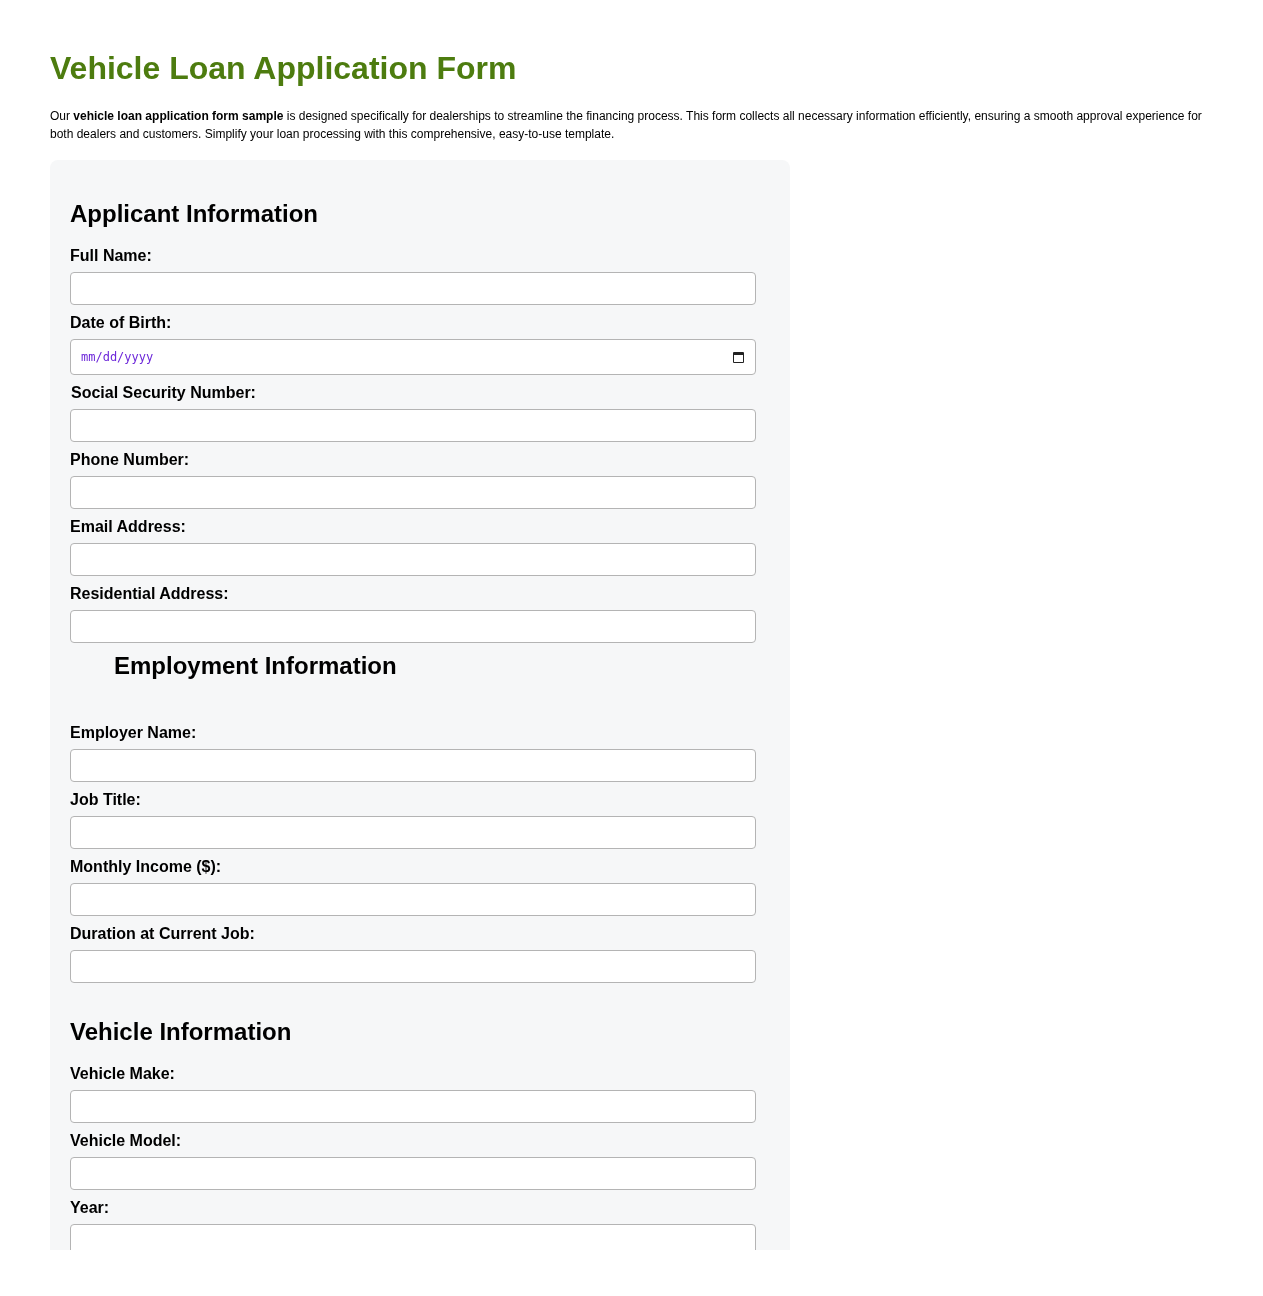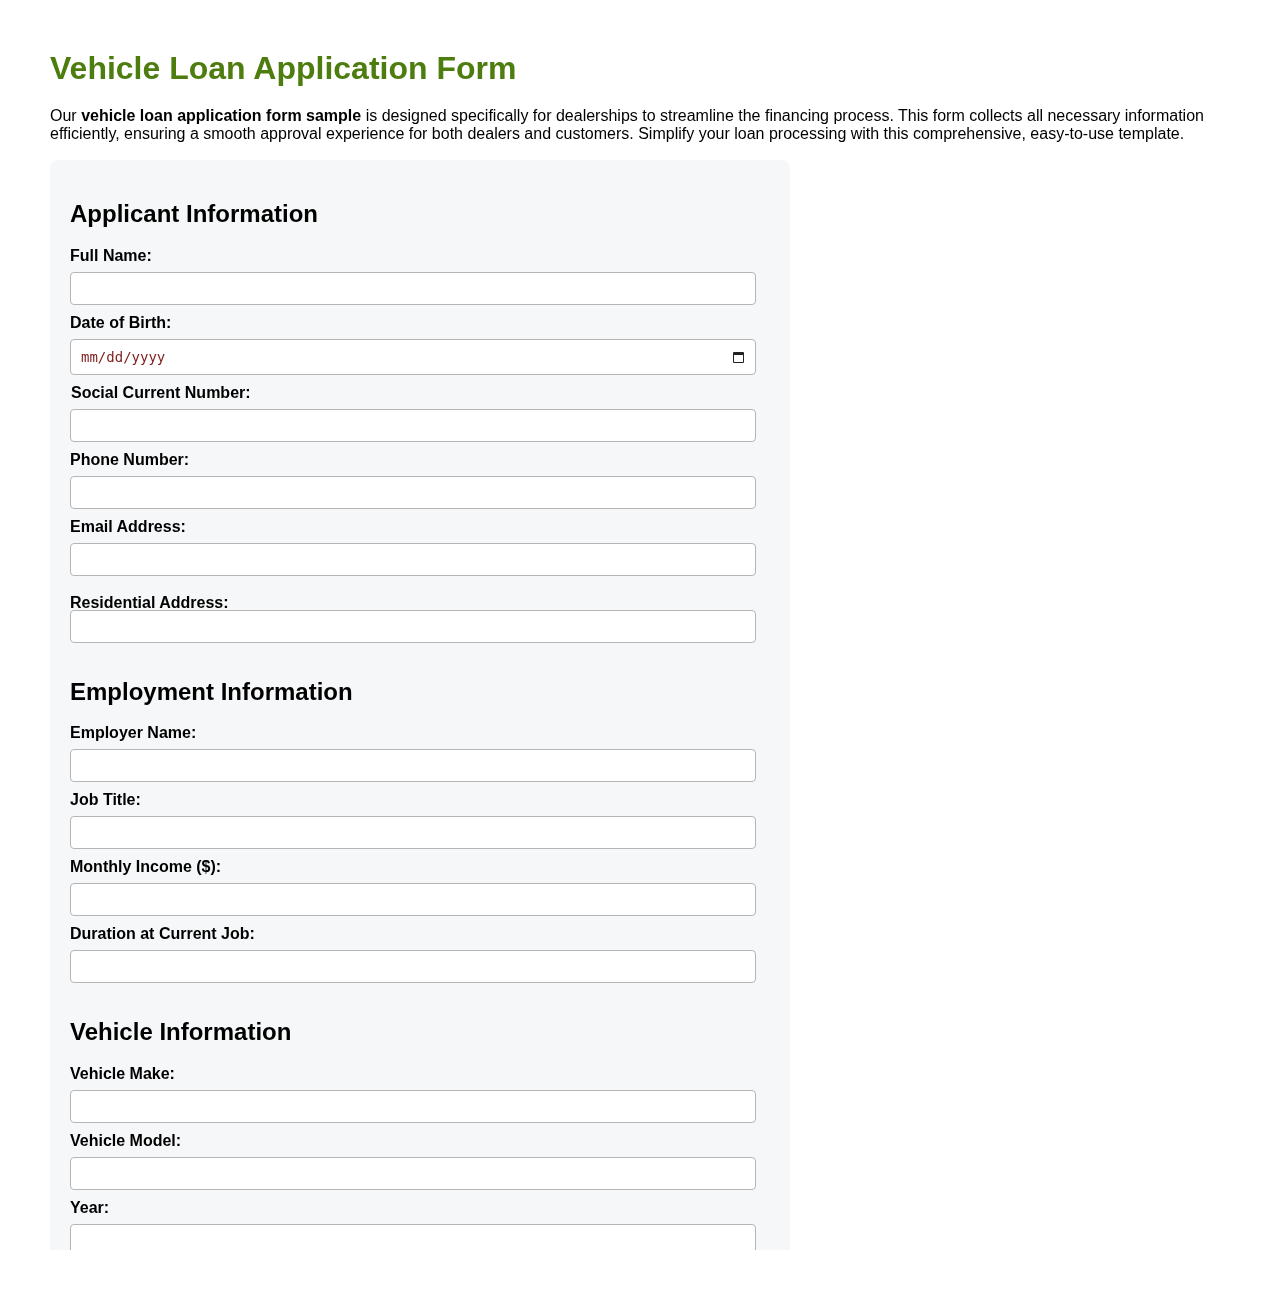--- a/index.html
+++ b/index.html
@@ -24,21 +24,21 @@
     .page-title {
       margin: 48px 0 0 0;
       font-size: 32px;
       font-weight: bold;
       color: #4d7c0f;
       line-height: 40px;
       letter-spacing: 0px;
     }
     .intro {
       margin: 19px 0 0 0;
-      font-size: 16px;
+      font-size: 12px;
       line-height: 18px;
       width: 1163px;
     }
     .intro b { font-weight: bold; }
     .form-panel {
       position: absolute;
       left: 50px;
       top: 160px;
       width: 740px;
       height: 1090px;
@@ -79,22 +79,22 @@
     }
     .date-input {
       height: 36px;
       display: flex;
       align-items: center;
       justify-content: space-between;
       padding: 0 10px 0 10px;
     }
     .date-placeholder {
       font-family: "DejaVu Sans Mono", monospace;
-      font-size: 14px;
-      color: #7f1d1d;
+      font-size: 12px;
+      color: #6d28d9;
       letter-spacing: 0px;
     }
     .calendar-icon {
       width: 11px;
       height: 11px;
       box-sizing: border-box;
       border: 1.5px solid #222;
       border-top-width: 3px;
       border-radius: 1px;
       margin-right: 1px;
@@ -114,33 +114,33 @@
 
   <label class="field-label" style="top:87px;">Full Name:</label>
   <input class="field-input" type="text" style="top: 112px;" value="">
 
   <label class="field-label" style="top:154px;text-align:center;">Date of Birth:</label>
   <div class="field-input date-input" style="top:179px;">
     <span class="date-placeholder">mm/dd/yyyy</span>
     <span class="calendar-icon"></span>
   </div>
 
-  <label class="field-label" style="top:224px; left:21px;">Social Current Number:</label>
+  <label class="field-label" style="top:224px; left:21px;">Social Security Number:</label>
   <input class="field-input" type="text" style="top: 249px;" value="">
 
   <label class="field-label" style="top:291px;">Phone Number:</label>
   <input class="field-input" type="text" style="top: 316px;" value="">
 
   <label class="field-label" style="top:358px;text-align:center;">Email Address:</label>
   <input class="field-input" type="text" style="top: 383px;" value="">
 
-  <label class="field-label" style="top:434px;">Residential Address:</label>
+  <label class="field-label" style="top:425px;">Residential Address:</label>
   <input class="field-input" type="text" style="top: 450px;" value="">
 
-  <h2 class="section-title" style="top:518px;">Employment Information</h2>
+  <h2 class="section-title" style="top:492px;margin-left:44px;">Employment Information</h2>
 
   <label class="field-label" style="top:564px;">Employer Name:</label>
   <input class="field-input" type="text" style="top: 589px;" value="">
 
   <label class="field-label" style="top:631px;text-align:right;">Job Title:</label>
   <input class="field-input" type="text" style="top: 656px;" value="">
 
   <label class="field-label" style="top:698px;text-align:center;">Monthly Income ($):</label>
   <input class="field-input" type="text" style="top: 723px;" value="">
 

